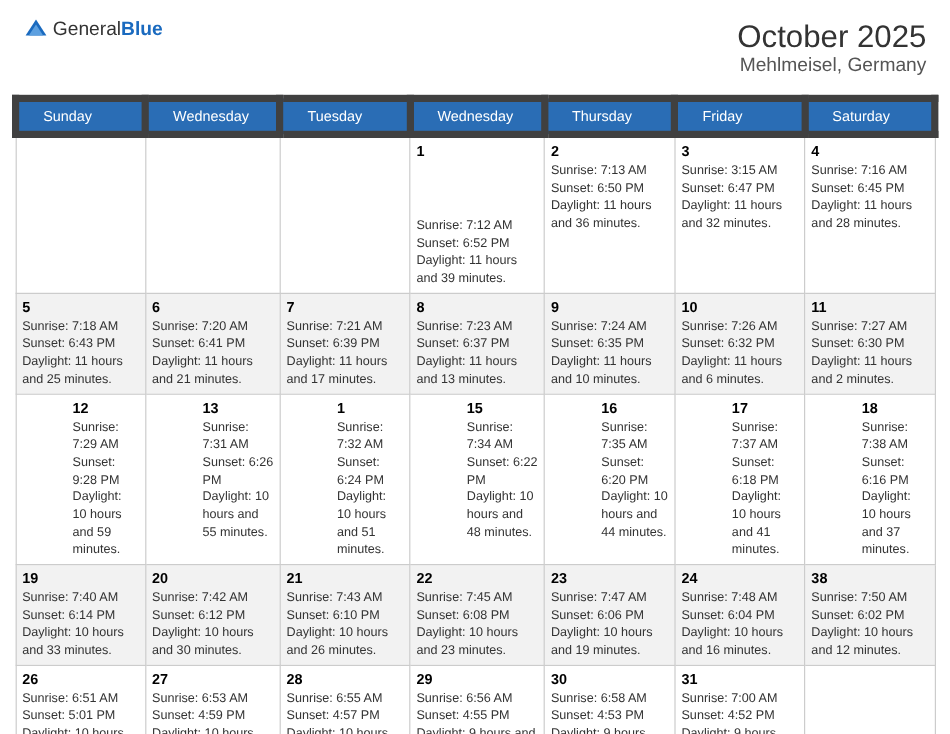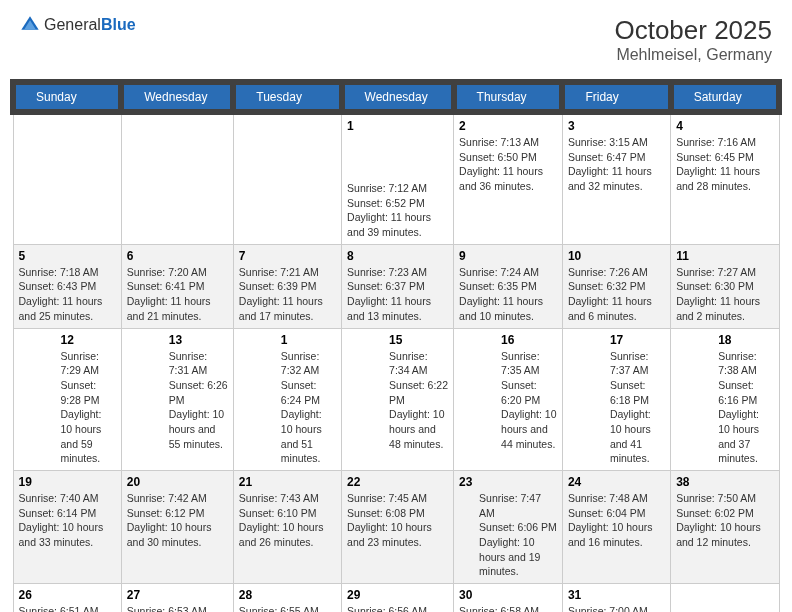--- a/index.html
+++ b/index.html
@@ -244,21 +244,21 @@
 Daylight: 10 hours and 26 minutes.</div>
         </td>
         <td>
           <div class="day-num">22</div>
           <div class="day-info" style="white-space: pre-line;">Sunrise: 7:45 AM
 Sunset: 6:08 PM
 Daylight: 10 hours and 23 minutes.</div>
         </td>
         <td>
           <div class="day-num">23</div>
-          <div class="day-info" style="white-space: pre-line; margin-left: 20px;">Sunrise: 7:47 AM
+          <div class="day-info" style="white-space: pre-line;">Sunrise: 7:47 AM
 Sunset: 6:06 PM
 Daylight: 10 hours and 19 minutes.</div>
         </td>
         <td>
           <div class="day-num">24</div>
           <div class="day-info" style="white-space: pre-line;">Sunrise: 7:48 AM
 Sunset: 6:04 PM
 Daylight: 10 hours and 16 minutes.</div>
         </td>
         <td>

